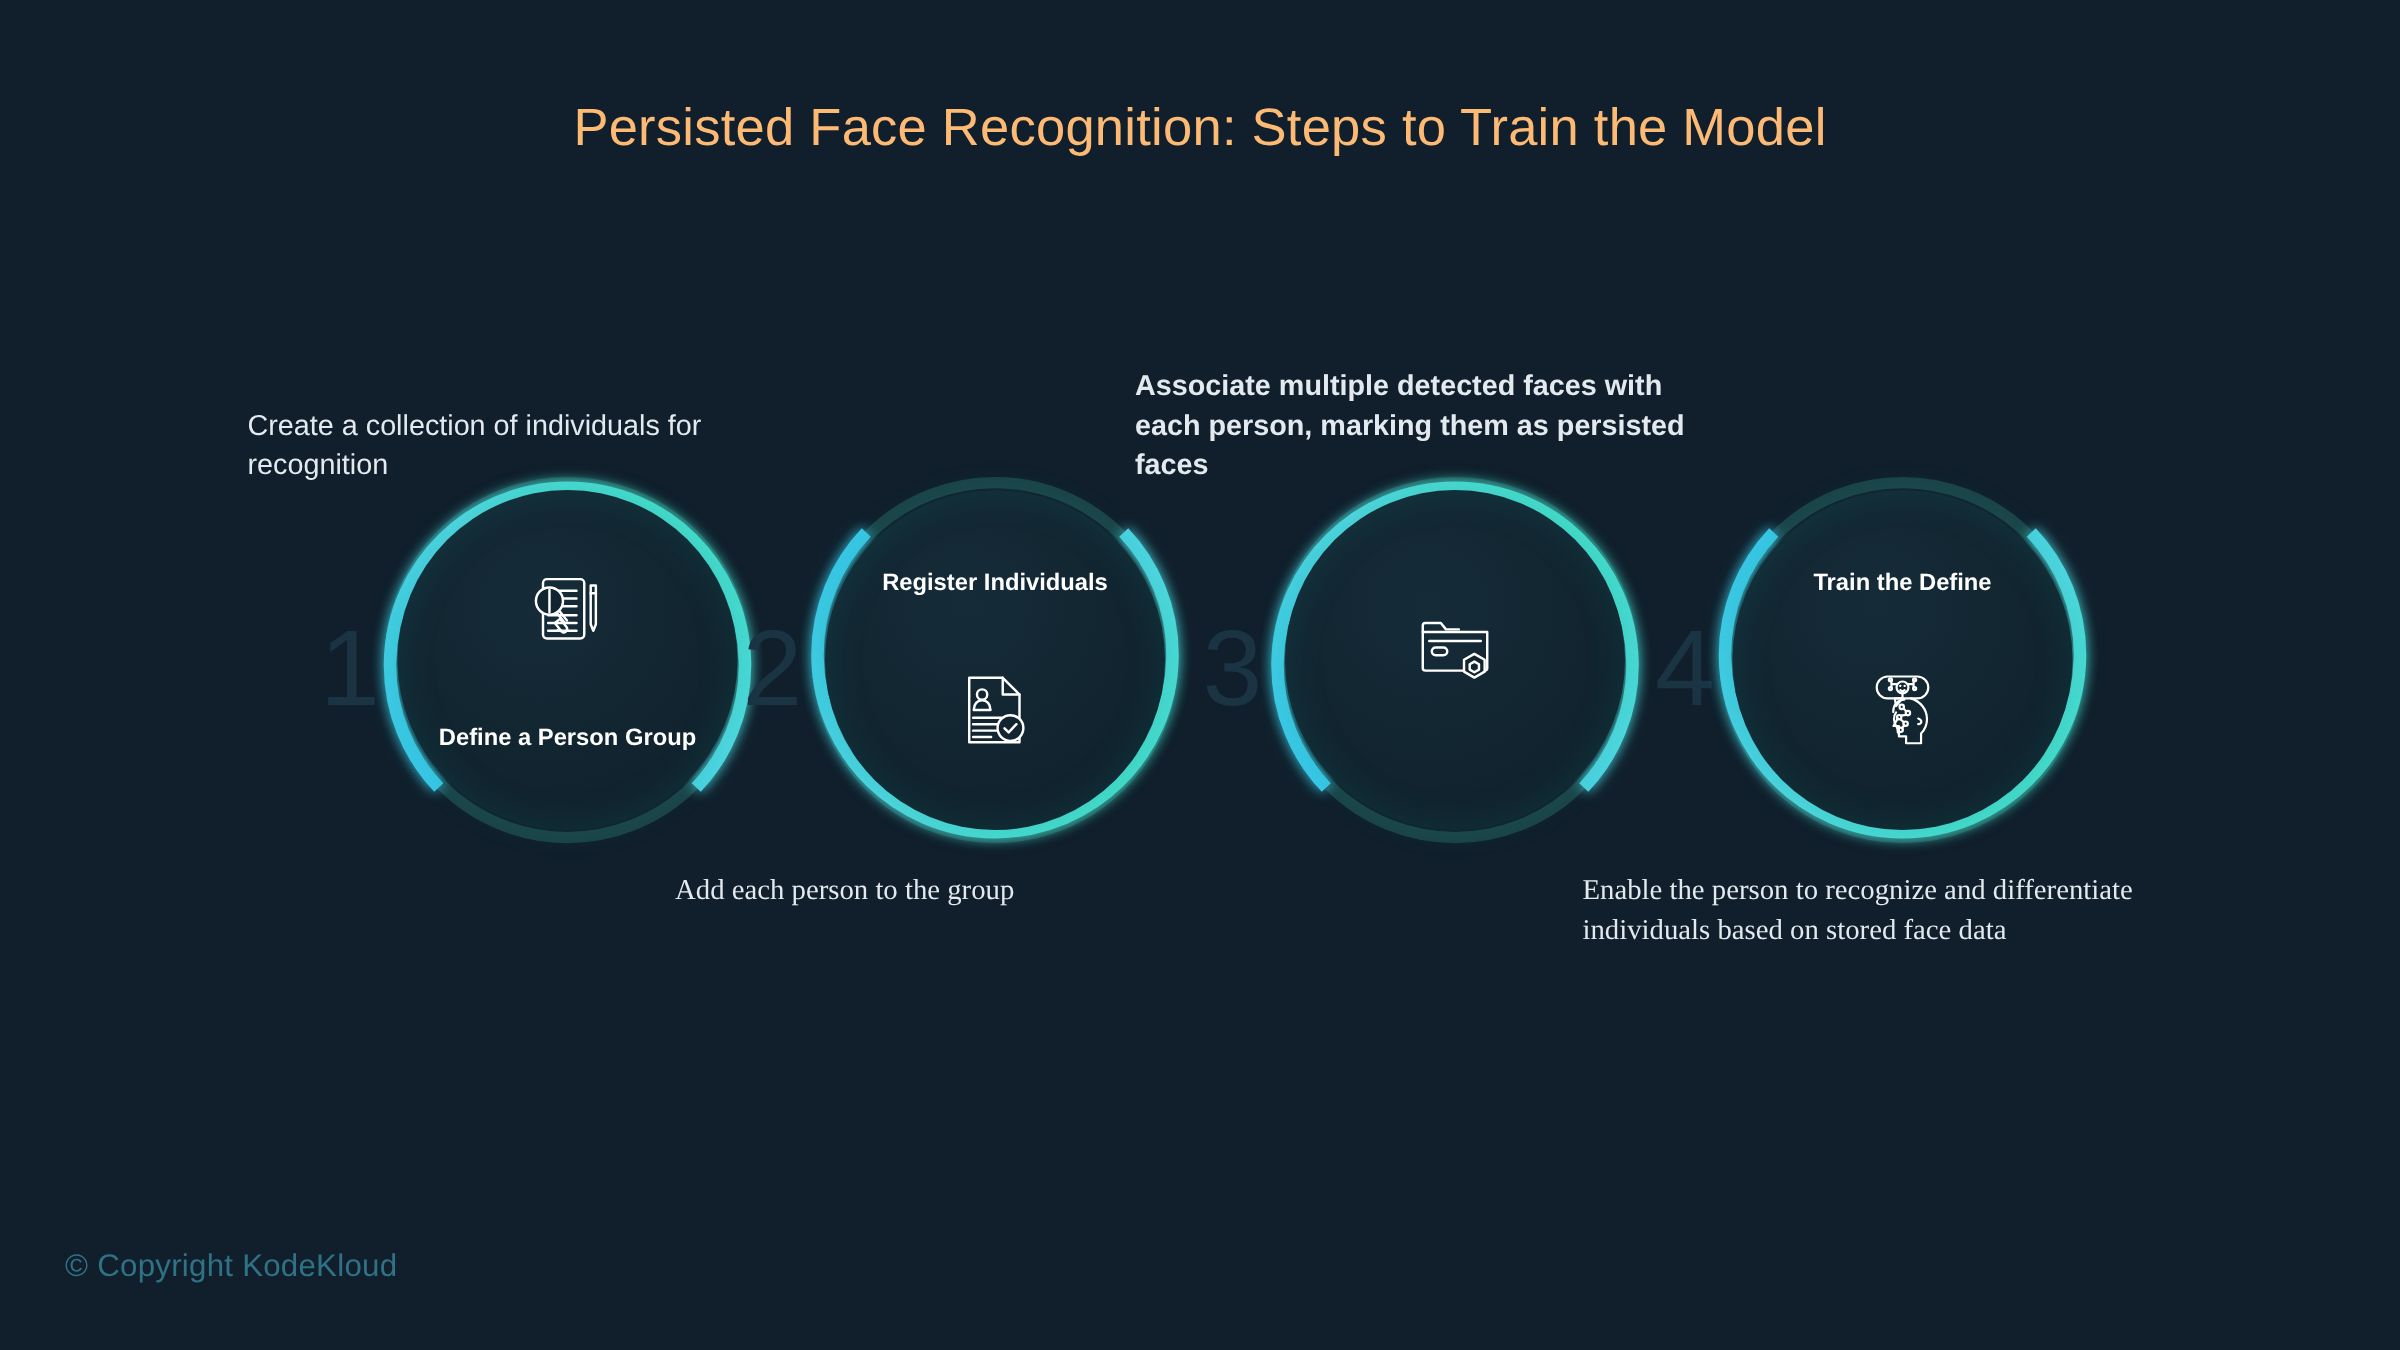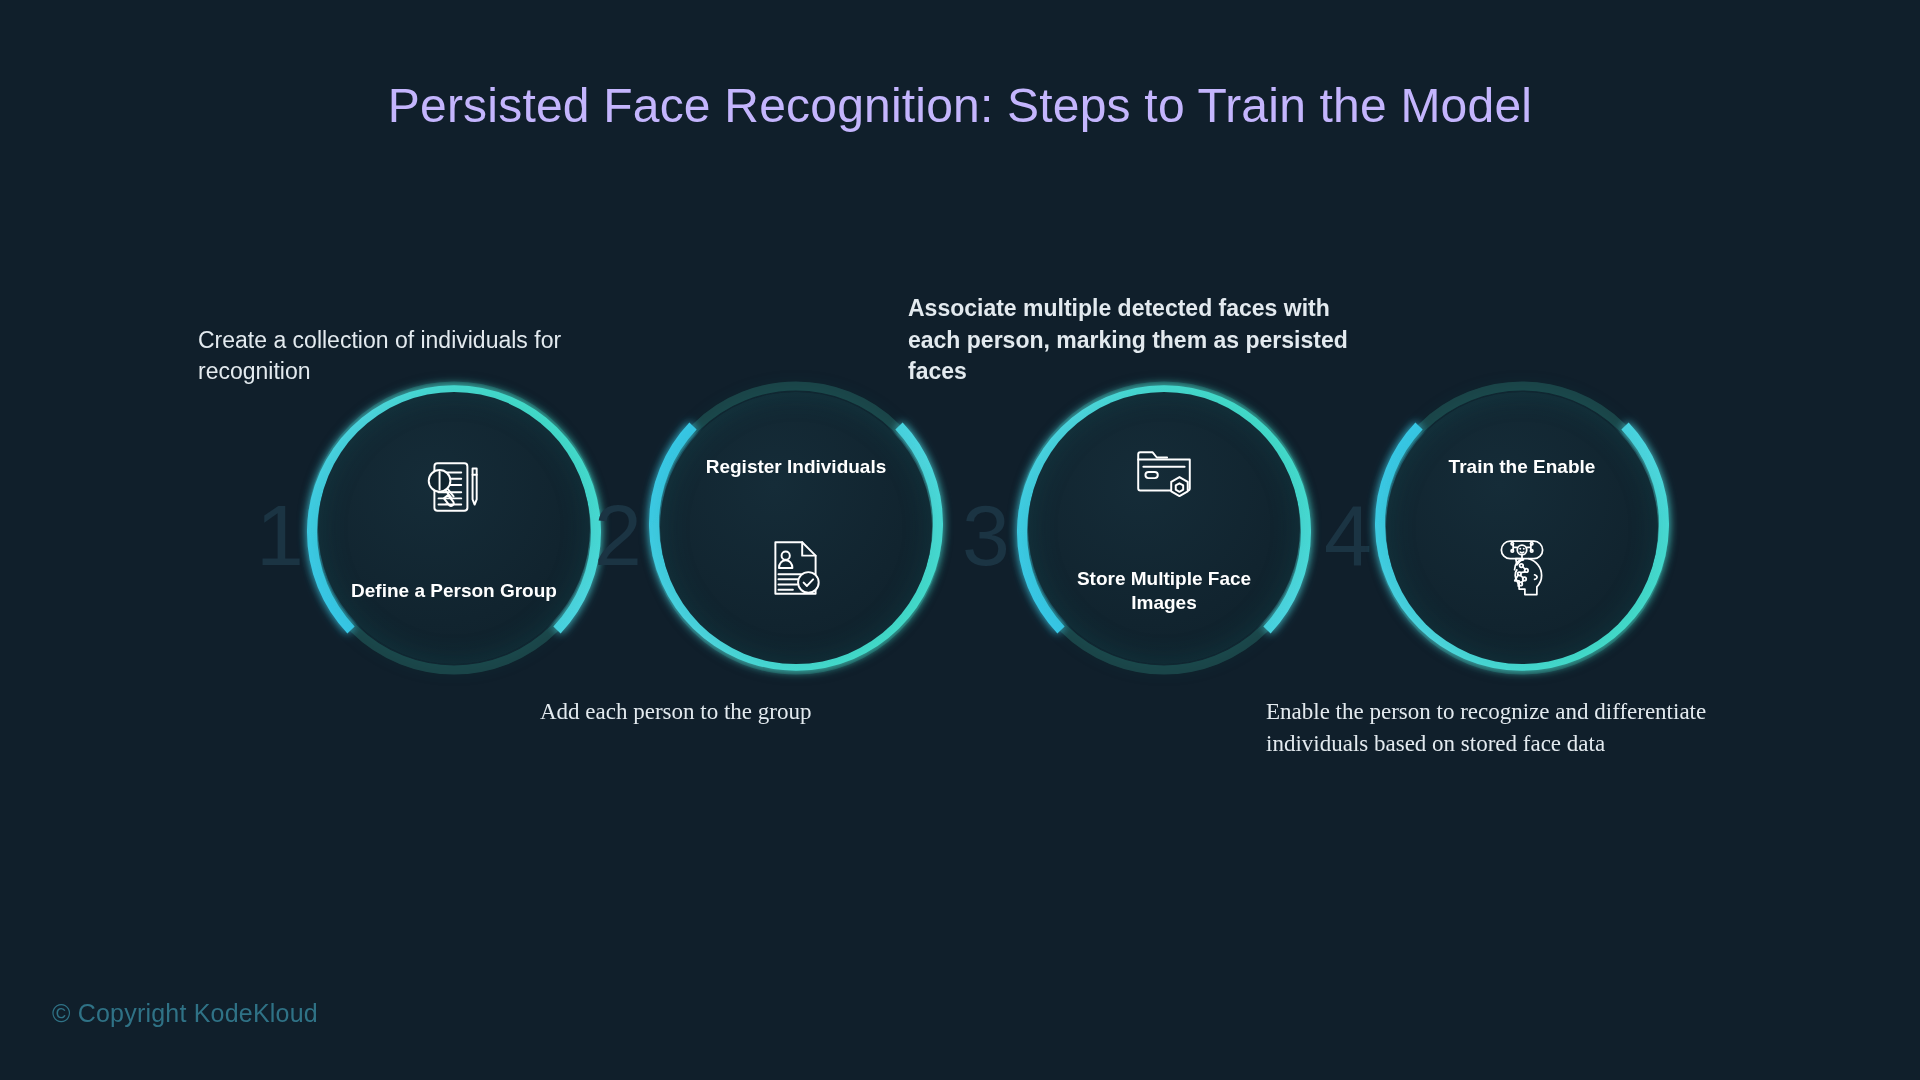--- a/index.html
+++ b/index.html
@@ -20,24 +20,24 @@
     background: #101f2b;
   }
 
   
   #slide-title {
     position: absolute;
     top: 78px;
     left: 0;
     width: 1920px;
     text-align: center;
-    font-size: 48px;
+    font-size: 42px;
     font-weight: 400;
     letter-spacing: 0.2px;
-    color: #c4b5fd;
+    color: #fdba74;
     white-space: nowrap;
   }
 
   
   #steps {
     position: absolute;
     top: 300px;
     left: 0;
     width: 1920px;
     height: 560px;
@@ -278,21 +278,20 @@
           <span class="circle-icon">
             <svg viewBox="0 0 64 64" fill="none" stroke="#ffffff" stroke-width="1.9" stroke-linecap="round" stroke-linejoin="round">
               <path d="M7 18 v-5 a2 2 0 0 1 2 -2 h12 l4 5 h10"></path>
               <path d="M7 18 h50 v28 a2 2 0 0 1 -2 2 h-46 a2 2 0 0 1 -2 -2 z"></path>
               <path d="M12 25 h40"></path>
               <rect x="14" y="30" width="12" height="6" rx="3"></rect>
               <path d="M47 35 l8 4.6 v9.2 l-8 4.6 l-8 -4.6 v-9.2 z" fill="#11242f"></path>
               <path d="M47 41 l3.6 2.1 v4.1 l-3.6 2.1 l-3.6 -2.1 v-4.1 z"></path>
             </svg>
           </span>
-          <span class="circle-title">Store Multiple Face Images</span>
         </div>
       </div>
     </div>
 
     <div class="step step-4">
       <div class="step-number">4</div>
 
       <div class="circle-wrap">
         <svg class="ring-svg" viewBox="0 0 304 304">
           <defs>
@@ -307,21 +306,21 @@
                   <feMergeNode in="b"></feMergeNode>
                   <feMergeNode in="SourceGraphic"></feMergeNode>
                 </feMerge>
             </filter>
           </defs>
           <circle cx="152" cy="152" r="142" fill="none" stroke="#1d4a4c" stroke-width="9" opacity="0.85"></circle>
           <path d="M 255 50 A 142 142 0 1 1 49 50" fill="none" stroke="url(#g4)" stroke-width="10" stroke-linecap="butt" filter="url(#glow4)"></path>
         </svg>
 
         <div class="circle-body title-top">
-          <span class="circle-title">Train the Enable</span>
+          <span class="circle-title">Train the Define</span>
           <span class="circle-icon">
             <svg viewBox="0 0 64 64" fill="none" stroke="#ffffff" stroke-width="1.7" stroke-linecap="round" stroke-linejoin="round">
               <rect x="12" y="6" width="40" height="17" rx="8.5"></rect>
               <circle cx="32" cy="14.5" r="4.6"></circle>
               <path d="M30.4 13.2 a1 1 0 0 0 0 0.1 M33.6 13.2 a1 1 0 0 0 0 0.1"></path>
               <circle cx="30.2" cy="13.4" r="0.7" fill="#ffffff" stroke="none"></circle>
               <circle cx="33.8" cy="13.4" r="0.7" fill="#ffffff" stroke="none"></circle>
               <path d="M30.3 16.6 q1.7 1.4 3.4 0"></path>
               <path d="M27.4 12 h-4 M23.4 12 v-3 M23.4 12 v3"></path>
               <circle cx="22.6" cy="8.6" r="1.2"></circle>

